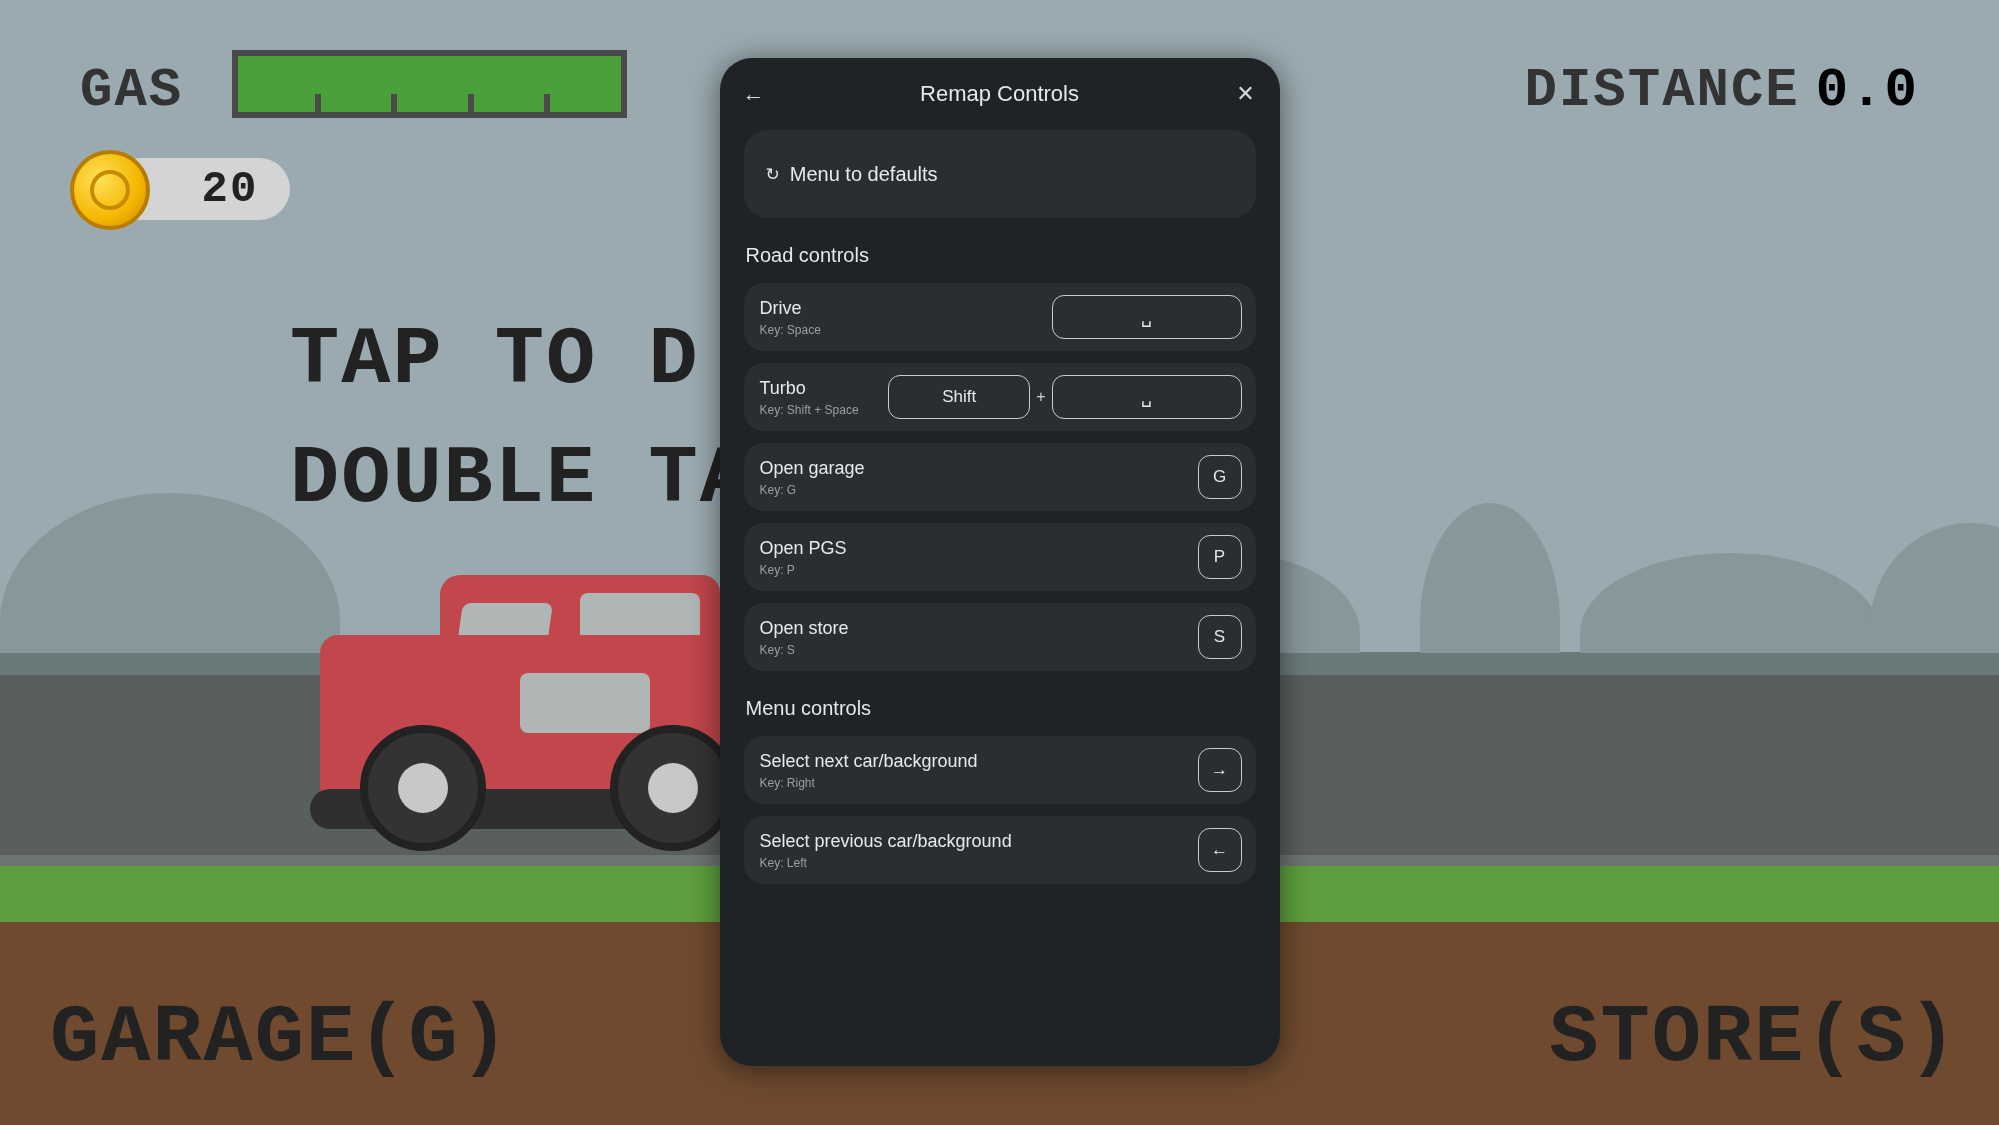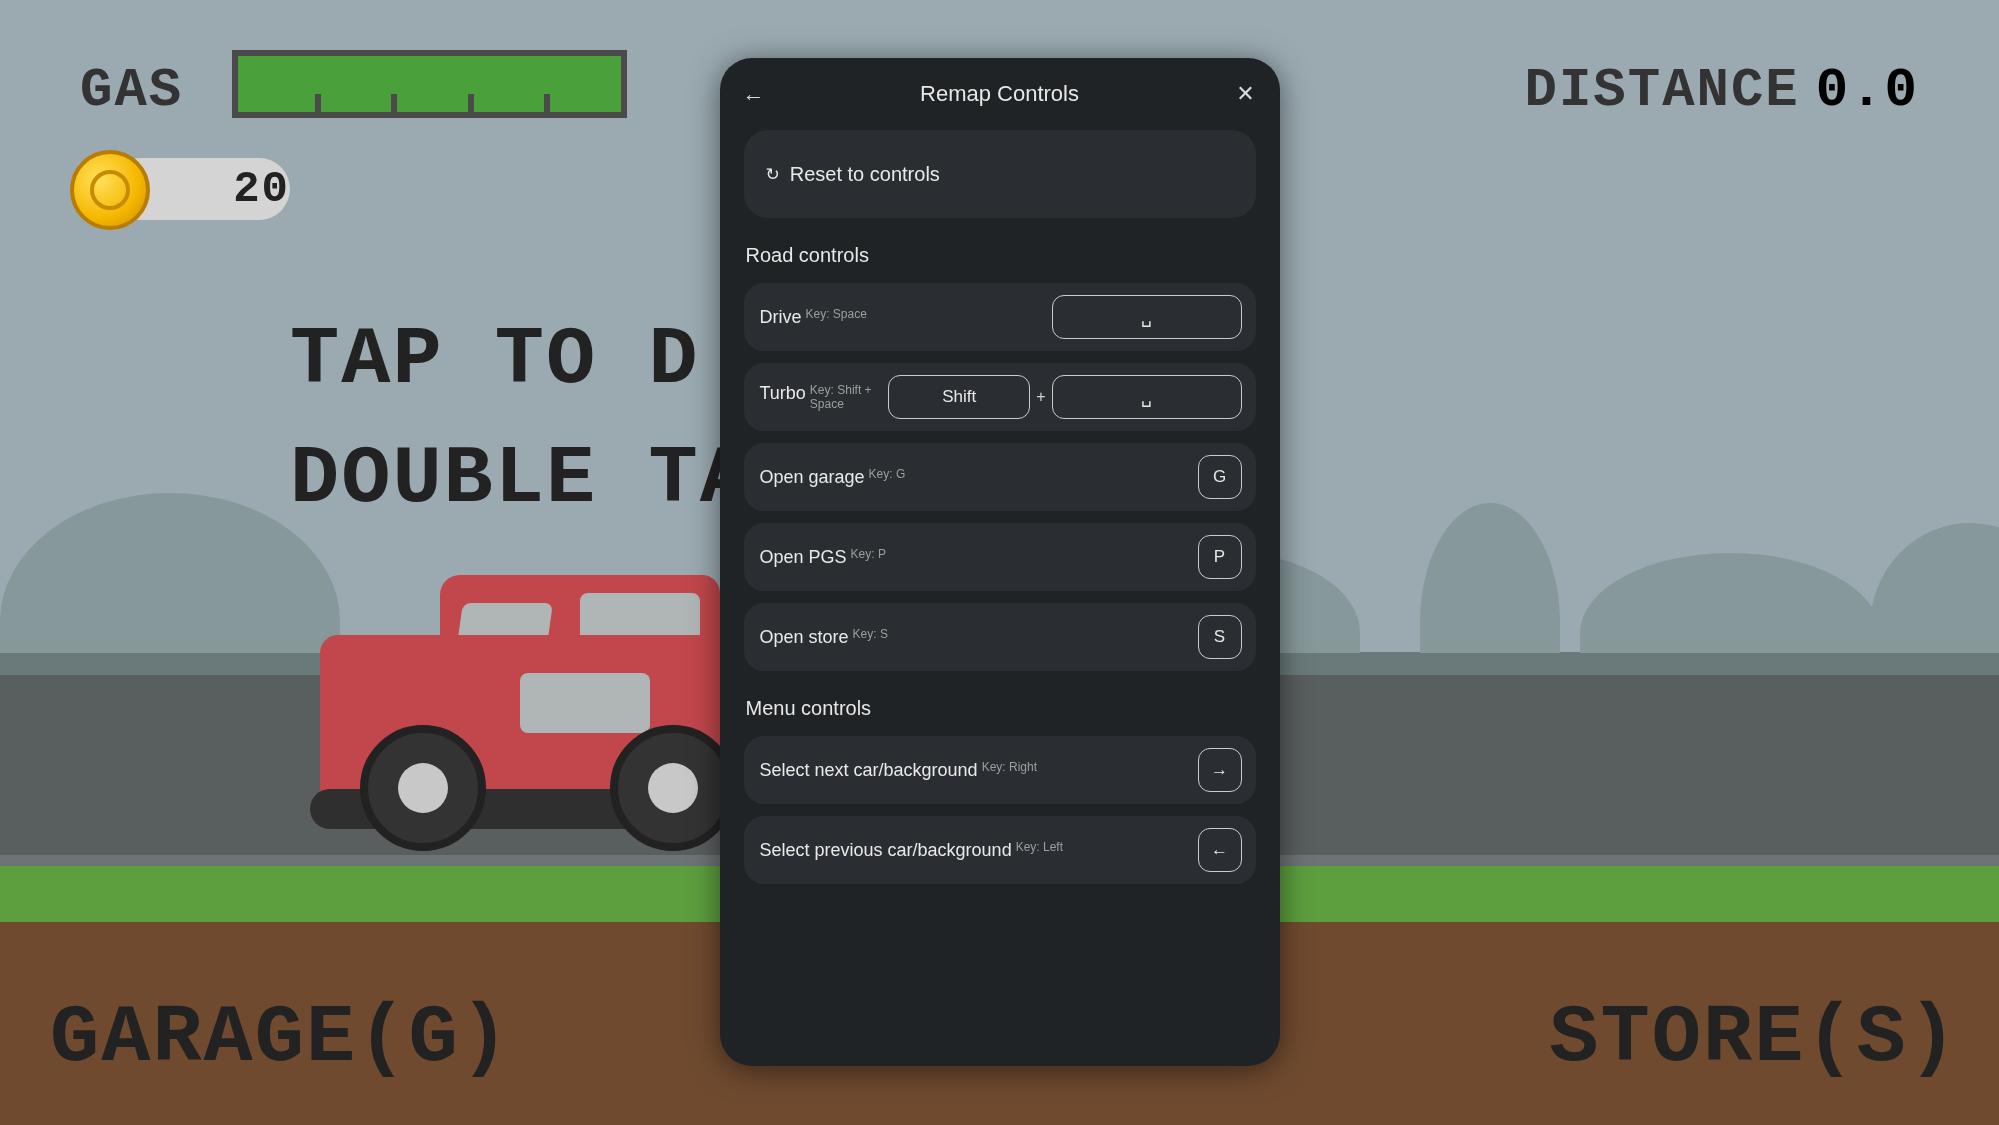--- a/index.html
+++ b/index.html
@@ -49,21 +49,21 @@
     width: 100%; height: 100%;
     background: #4aa03a;
     position: relative;
   }
   .gas-tick { position:absolute; bottom:0; width:6px; height:18px; background:#4a4a4a; }
   .coin-pill {
     position: absolute; top: 158px; left: 110px;
     width: 180px; height: 62px;
     background: #d4d4d4;
     border-radius: 31px;
-    display:flex; align-items:center; justify-content:flex-end;
+    display:flex; align-items:center; justify-content:center;
     padding-left: 60px;
     font-size: 44px; color:#222;
   }
   .coin {
     position:absolute; top:150px; left: 70px;
     width: 80px; height:80px; border-radius:50%;
     background: radial-gradient(circle at 35% 35%, #ffe15a, #f5b700 60%, #c78b00);
     border:4px solid #b87d00;
   }
   .coin::after{
@@ -144,21 +144,21 @@
   .reset-btn .refresh-icon { font-size:17px; }
   .section-title {
     font-size:20px; color:#e7e7e7; padding:14px 2px 4px;
   }
   .row {
     background:#2a2e32; border-radius:20px;
     padding:12px 14px 12px 16px;
     display:flex; align-items:center; justify-content:space-between;
     gap:8px;
   }
-  .row-left { display:flex; flex-direction:row; gap:4px; }
+  .row-left { display:flex; flex-direction:column; gap:4px; }
   .row-title { font-size:18px; color:#e9e9e9; }
   .row-sub   { font-size:12px; color:#9a9f9f; }
   .keys { display:flex; align-items:center; gap:6px; }
   .plus { color:#cfd3d3; font-size:16px; }
   .key-box {
     border:1.5px solid #c9ccce; border-radius:12px;
     color:#e7e7e7; font-size:17px;
     display:flex; align-items:center; justify-content:center;
     min-width:44px; height:44px; padding:0 14px;
     background:transparent;
@@ -230,21 +230,21 @@
     </div>
     <span>Remap Controls</span>
     <div class="hdr-btn hdr-close">
       <span>✕</span>
     </div>
   </div>
 
   <div class="modal-body">
     <div class="reset-btn">
       <span class="refresh-icon">↻</span>
-      <span>Reset to controls</span>
+      <span>Menu to defaults</span>
     </div>
 
     <div class="section-title">Road controls</div>
 
     <div class="row">
       <div class="row-left">
         <span class="row-title">Drive</span>
         <span class="row-sub">Key: Space</span>
       </div>
       <div class="keys">

